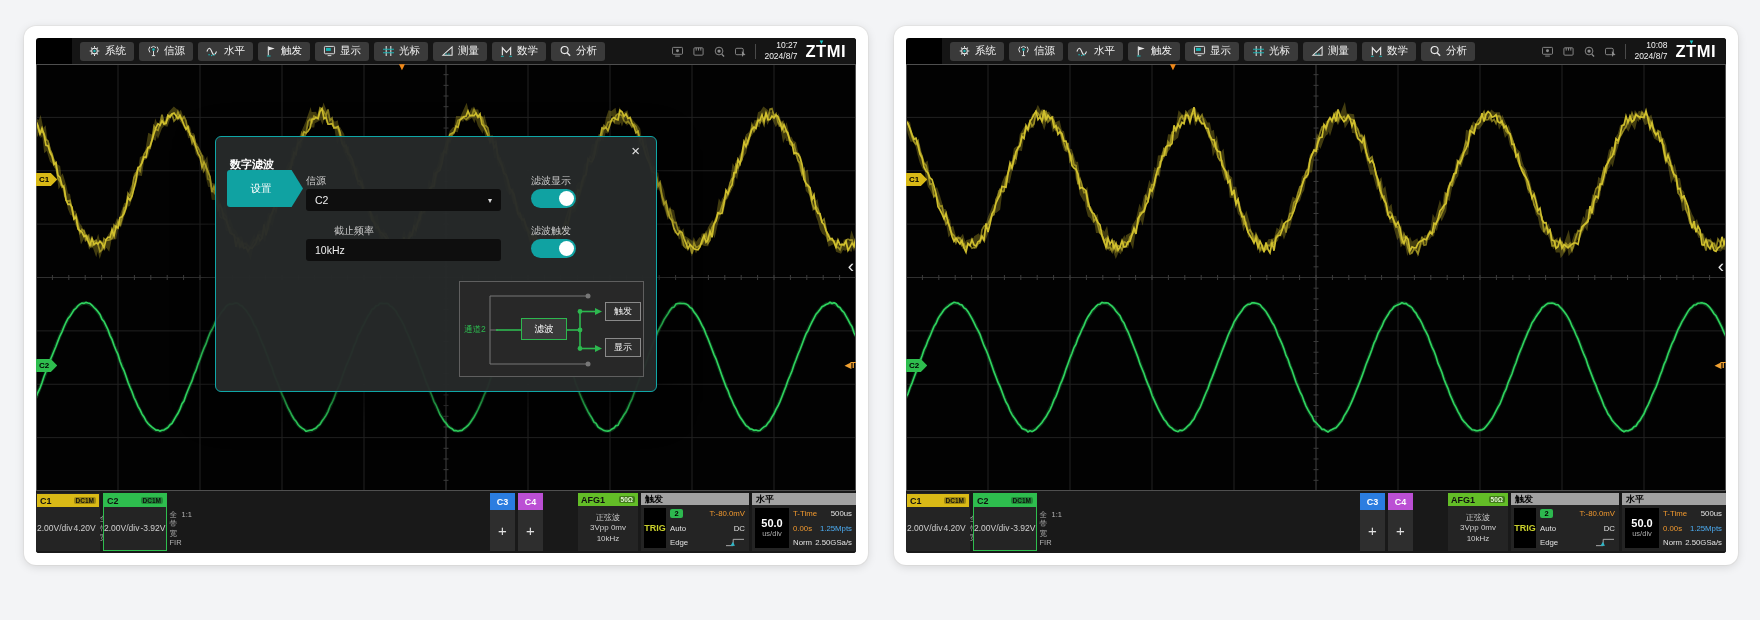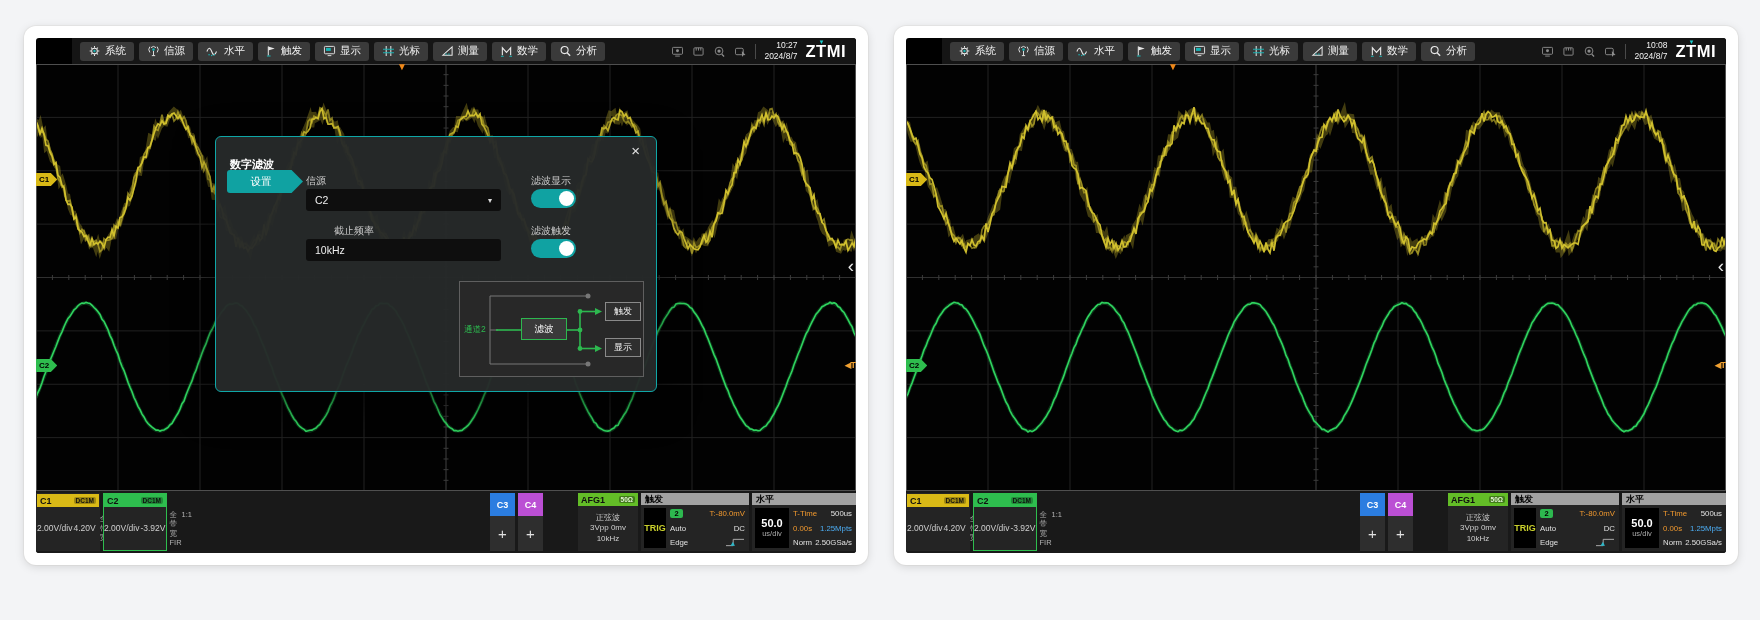--- a/index.html
+++ b/index.html
@@ -25,21 +25,21 @@
   .tag-c1{top:109px;background:#d9b916;}
   .tag-c2{top:295px;background:#2ebd4e;}
   .trig-top{position:absolute;top:-3px;color:#f08818;font-size:10px;z-index:3;}
   .trig-level{position:absolute;right:1px;top:296px;color:#f0a030;font-size:9px;font-weight:bold;z-index:3;letter-spacing:-1px;}
   .side-tab{position:absolute;right:2px;top:192px;color:#e8e8e8;font-size:19px;z-index:3;line-height:1;cursor:pointer;}
 
   
   .dlg{position:absolute;left:179px;top:72px;width:440px;height:254px;background:rgba(38,41,41,.97);border:1px solid #0fa7a7;border-radius:6px;box-shadow:0 12px 38px rgba(0,0,0,.65);z-index:10;}
   .dlg-title{position:absolute;left:14px;top:20px;font-size:11px;font-weight:bold;color:#fff;}
   .dlg-close{position:absolute;right:10px;top:4px;background:none;border:none;color:#e0e0e0;font-size:15px;cursor:pointer;font-family:inherit;}
-  .dlg-tab{position:absolute;left:11px;top:33px;width:68px;height:23px;background:#10a2a2;color:#fff;font-size:10.5px;display:flex;align-items:center;justify-content:center;clip-path:polygon(0 0,85% 0,100% 50%,85% 100%,0 100%);border-radius:3px 0 0 3px;padding-right:8px;cursor:pointer;}
+  .dlg-tab{position:absolute;left:11px;top:33px;width:68px;height:37px;background:#10a2a2;color:#fff;font-size:10.5px;display:flex;align-items:center;justify-content:center;clip-path:polygon(0 0,85% 0,100% 50%,85% 100%,0 100%);border-radius:3px 0 0 3px;padding-right:8px;cursor:pointer;}
   .fld-label{position:absolute;font-size:10px;color:#cacaca;}
   .l-src{left:90px;top:37px;}.l-cut{left:90px;top:87px;margin-left:28px;}.l-fd{left:315px;top:37px;}.l-ft{left:315px;top:87px;}
   .dd{position:absolute;width:195px;height:22px;background:#0e0e0e;border-radius:3px;display:flex;align-items:center;justify-content:space-between;padding:0 9px;box-sizing:border-box;font-size:10.5px;color:#eee;cursor:pointer;}
   .dd.src{left:90px;top:52px;}.dd.inp{left:90px;top:102px;}
   .dd-ar{font-size:8px;color:#ddd;}
   .toggle{position:absolute;width:45px;height:19px;background:#10a2a2;border-radius:10px;cursor:pointer;}
   .toggle .knob{position:absolute;right:2px;top:2px;width:15px;height:15px;background:#fff;border-radius:50%;}
   .t1{left:315px;top:52px;}.t2{left:315px;top:102px;}
   .diag{position:absolute;top:144px;height:96px;background:#282828;border:1px solid #5f5f5f;box-sizing:border-box;}
   .curve-box{left:90px;width:148px;}
@@ -56,21 +56,21 @@
   .bottombar{position:absolute;left:0;right:0;bottom:0;height:62px;background:#191919;display:flex;align-items:stretch;gap:3px;padding:2px 0;box-sizing:border-box;}
   .spacer{flex:1;}
   .chan-box{width:64px;display:flex;flex-direction:column;background:#242424;border:1px solid transparent;box-sizing:border-box;cursor:pointer;}
   .c2sel{border-color:#2ebd4e;}
   .ch-head{height:13px;display:flex;align-items:center;justify-content:space-between;padding:0 3px;font-size:9px;font-weight:bold;color:#101010;}
   .h-c1{background:#d9b916;}.h-c2{background:#2ebd4e;}
   .ch-coup{font-size:6.5px;font-weight:bold;background:rgba(0,0,0,.25);padding:0 2px;border-radius:2px;}
   .ch-body{flex:1;display:flex;flex-direction:row;align-items:center;justify-content:flex-start;font-size:8.5px;color:#cfcfcf;gap:1px;line-height:1.25;}
   .ch-foot{display:flex;justify-content:space-between;width:100%;padding:0 3px;font-size:7.5px;color:#b5b5b5;box-sizing:border-box;}
   .chan-min{width:25px;display:flex;flex-direction:column;background:#2e2e2e;cursor:pointer;}
-  .ch-head2{height:23px;font-size:9px;font-weight:bold;color:#fff;display:flex;align-items:center;justify-content:center;}
+  .ch-head2{height:17px;font-size:9px;font-weight:bold;color:#fff;display:flex;align-items:center;justify-content:center;}
   .h-c3{background:#2b7de0;}.h-c4{background:#bb4fd4;}
   .ch-plus{flex:1;display:flex;align-items:center;justify-content:center;color:#e0e0e0;font-size:15px;}
   .afg-box{width:60px;display:flex;flex-direction:column;background:#242424;cursor:pointer;margin-left:32px;}
   .h-afg{background:#63bd27;}
   .afg-load{font-size:6.5px;font-weight:bold;background:rgba(0,0,0,.35);color:#e4f2d6;padding:0 2px;border-radius:2px;}
   .afg-body{flex:1;display:flex;flex-direction:column;align-items:center;justify-content:center;font-size:8px;color:#cfcfcf;line-height:1.3;}
   .sect{display:flex;flex-direction:column;background:#242424;cursor:pointer;}
   .trig-sect{width:108px;}.horiz-sect{width:104px;}
   .sect-head{height:12px;background:#a2a2a2;color:#000;font-size:9px;font-weight:bold;display:flex;align-items:center;padding:0 4px;}
   .sect-body{flex:1;display:flex;gap:4px;padding:3px;}

